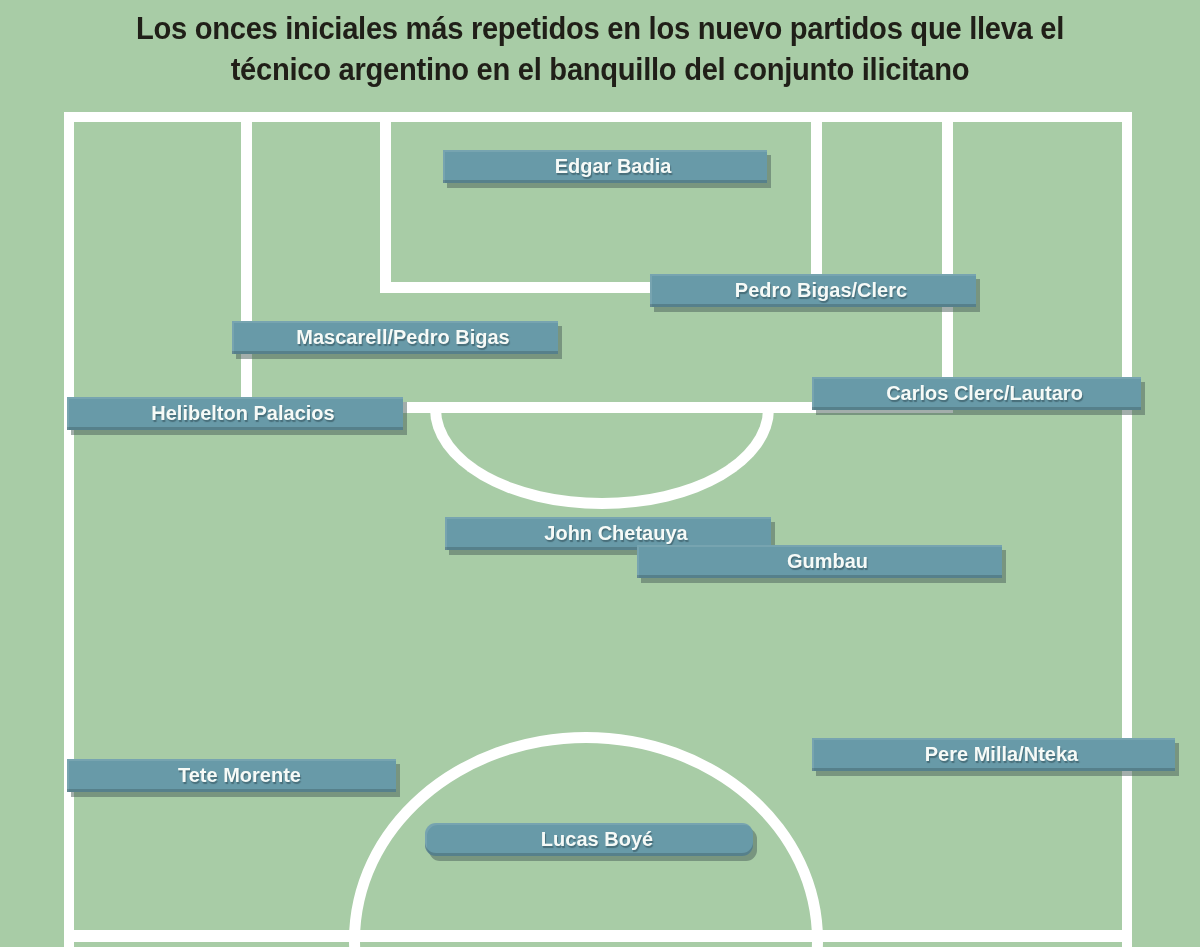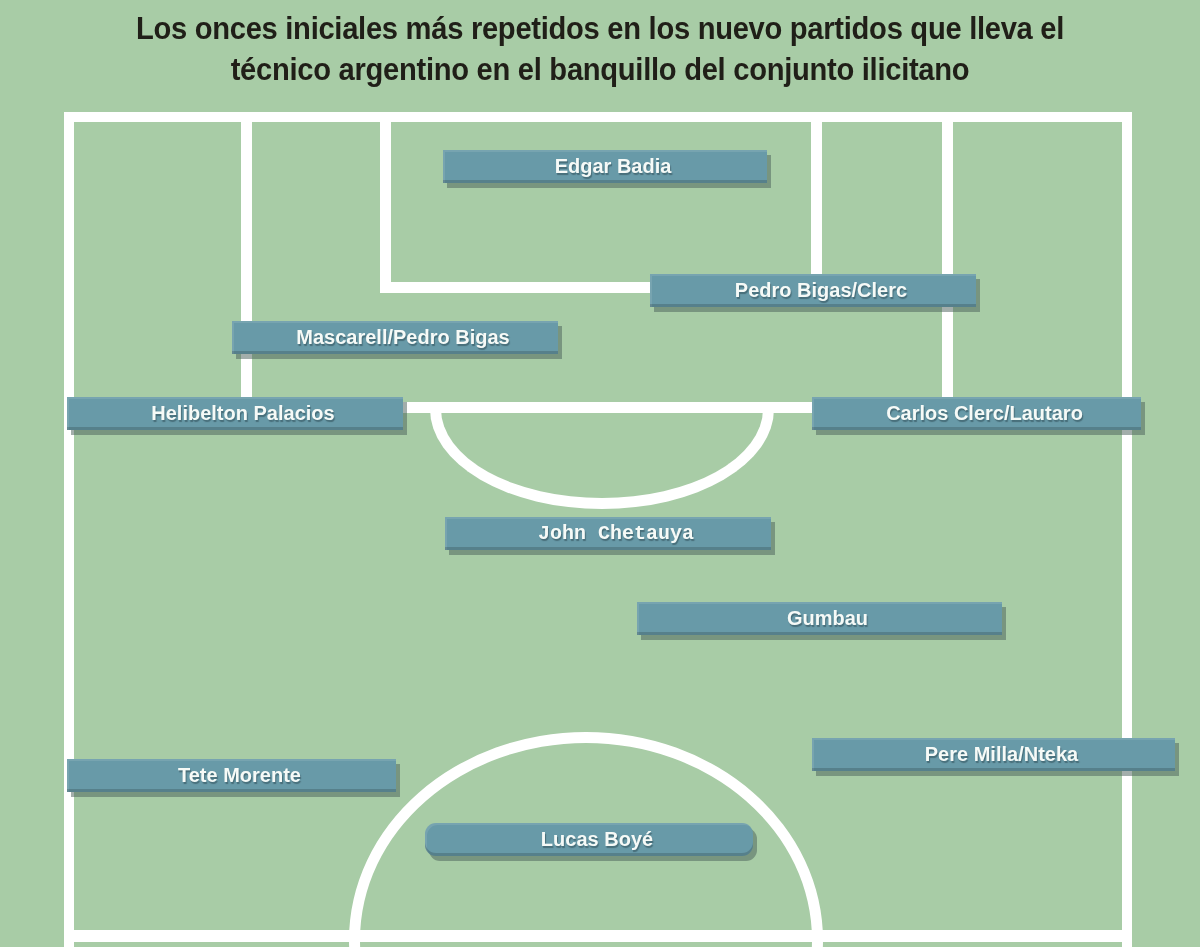--- a/index.html
+++ b/index.html
@@ -79,21 +79,21 @@
     <div class="center-circle"></div>
 
     <div class="pl" style="left:0;top:818px;width:1068px;height:12px"></div>
   </div>
 
   <div class="players-layer">
       <div class="player-label" style="left: 443px; top: 150px; width: 308px;">Edgar Badia</div>
       <div class="player-label" style="left: 232px; top: 274px; width: 310px; margin-top: 47px;">Mascarell/Pedro Bigas</div>
       <div class="player-label" style="left: 650px; top: 274px; width: 310px;">Pedro Bigas/Clerc</div>
       <div class="player-label" style="left: 67px; top: 397px; width: 320px; text-align: center;">Helibelton Palacios</div>
-      <div class="player-label" style="left: 812px; top: 397px; width: 313px;">Carlos Clerc/Lautaro</div>
-      <div class="player-label" style="left: 445px; top: 517px; width: 310px; font-family: Liberation Mono, monospace;">John Chetauya</div>
-      <div class="player-label" style="left: 637px; top: 602px; width: 349px;">Gumbau</div>
+      <div class="player-label" style="left: 812px; top: 377px; width: 313px;">Carlos Clerc/Lautaro</div>
+      <div class="player-label" style="left: 445px; top: 517px; width: 310px;">John Chetauya</div>
+      <div class="player-label" style="left: 637px; top: 545px; width: 349px;">Gumbau</div>
       <div class="player-label" style="left: 67px; top: 759px; width: 313px;">Tete Morente</div>
       <div class="player-label" style="left: 812px; top: 738px; width: 347px;">Pere Milla/Nteka</div>
       <div class="player-label" style="left: 425px; top: 823px; width: 312px; border-radius: 11px;">Lucas Boyé</div>
     </div>
 
 </div>
 
 </body></html>

